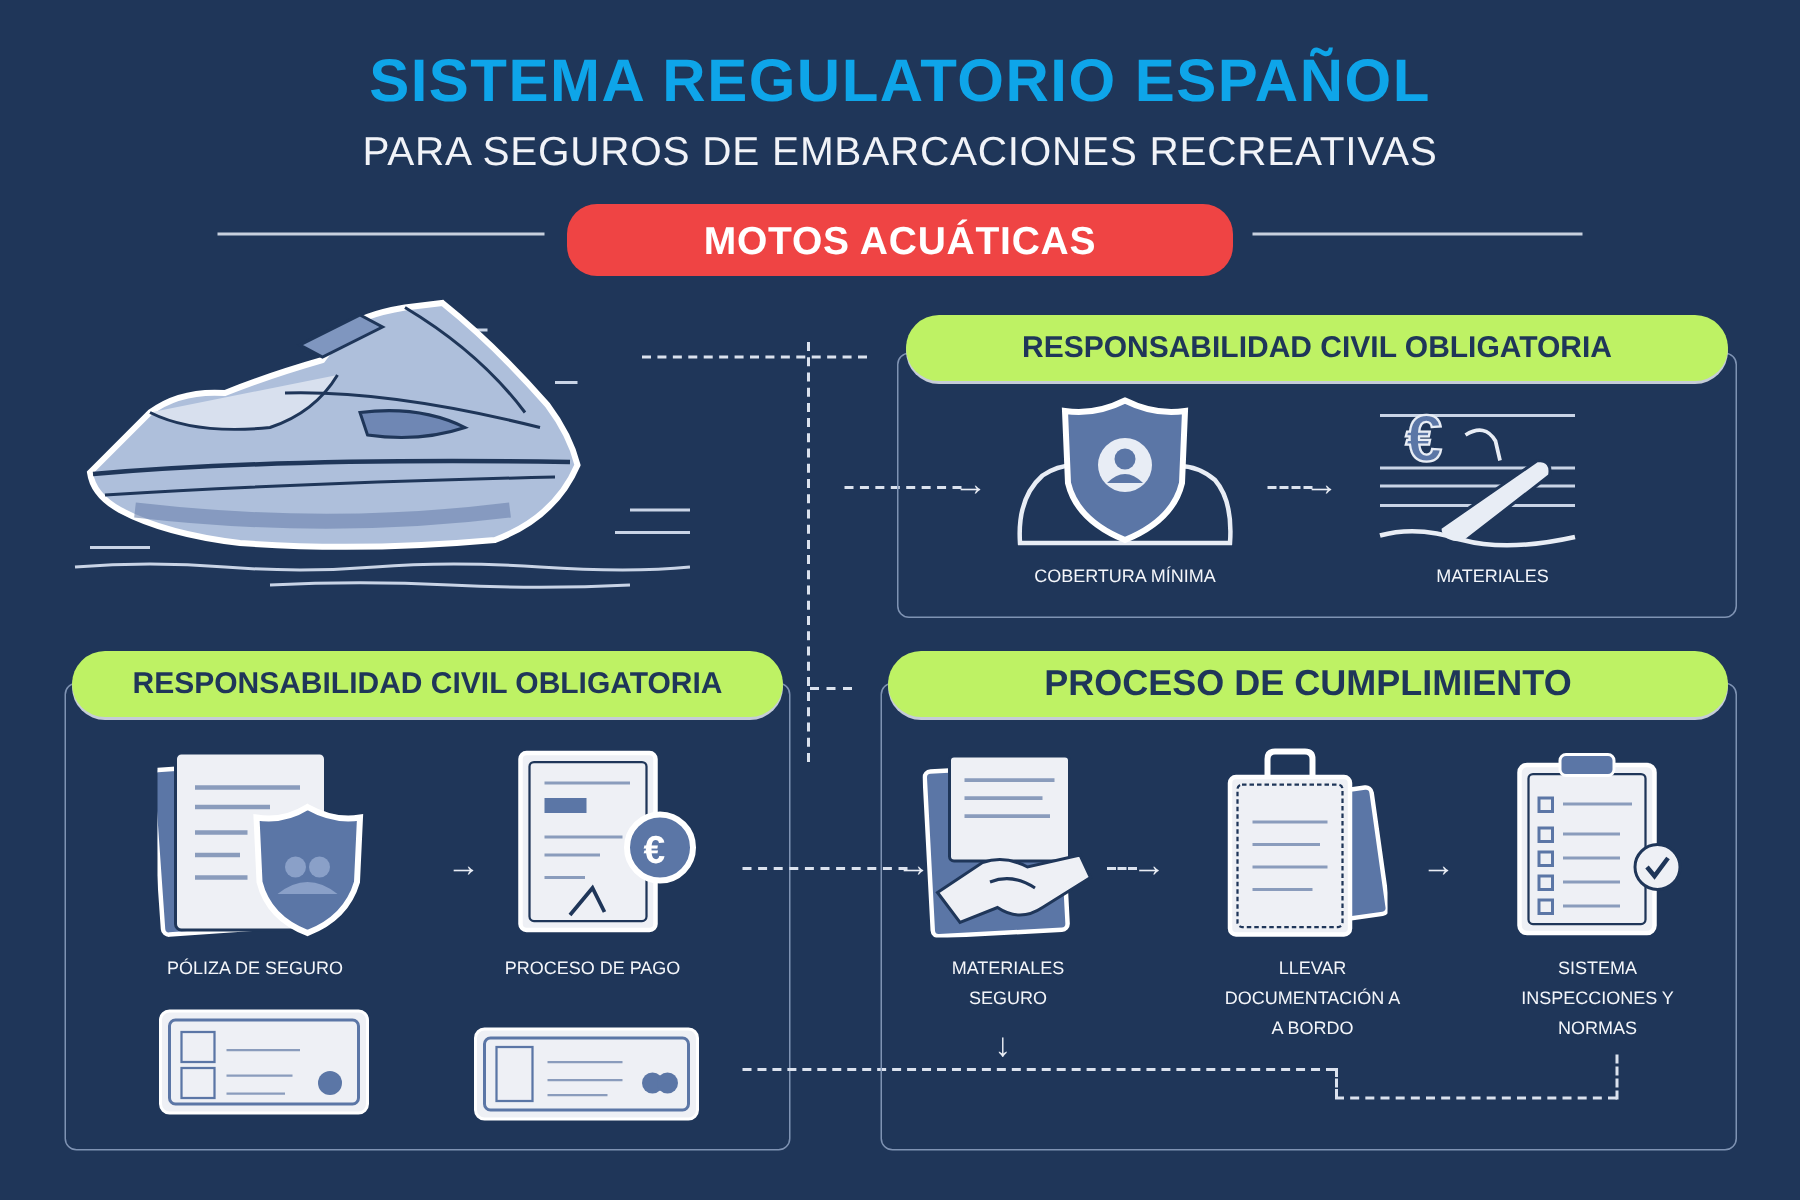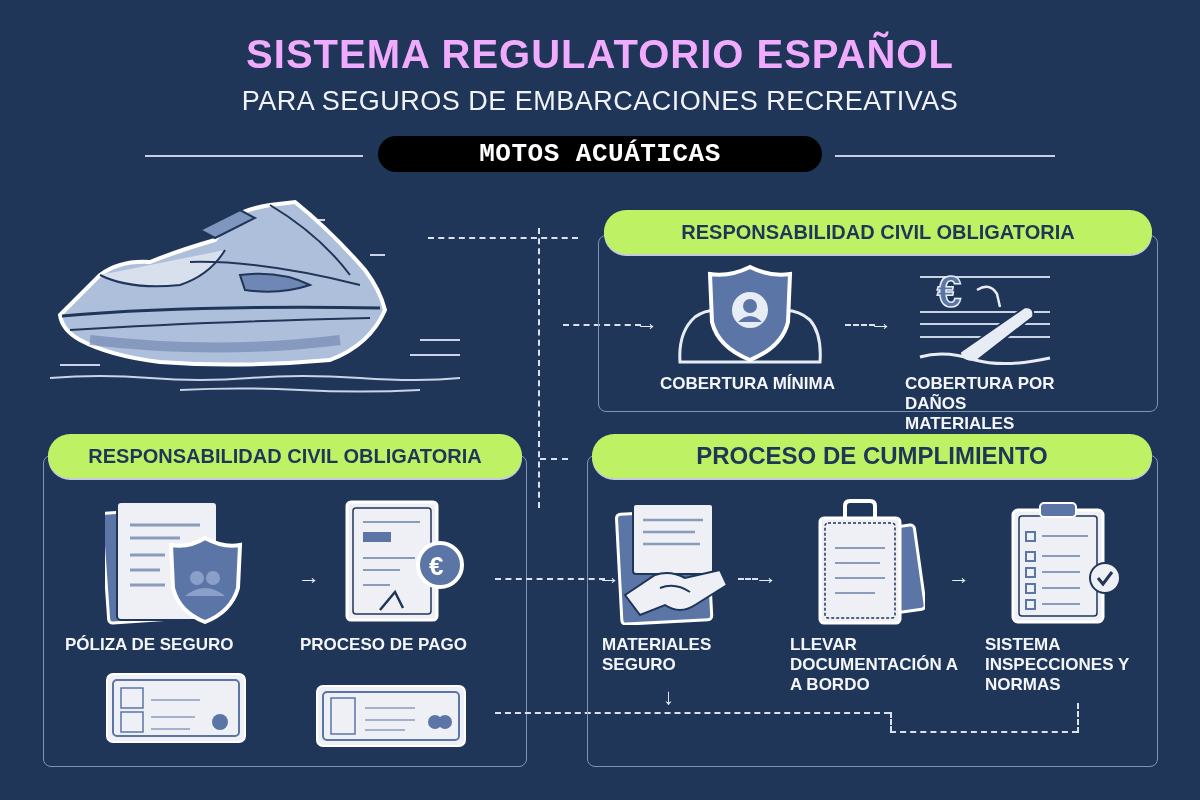--- a/index.html
+++ b/index.html
@@ -7,46 +7,46 @@
   body {
     background: #1f3659;
     font-family: "Liberation Sans", "DejaVu Sans", sans-serif;
     color: #ffffff;
     position: relative;
   }
   .abs { position: absolute; }
 
   .title {
     left: 0; width: 1200px; top: 32px; text-align: center;
-    font-size: 40px; font-weight: bold; letter-spacing: 1px; color: #f0abfc;
+    font-size: 40px; font-weight: bold; letter-spacing: 1px; color: #0ea5e9;
   }
   .subtitle {
     left: 0; width: 1200px; top: 86px; text-align: center;
     font-size: 27px; font-weight: normal; letter-spacing: 0.5px; color: #f1f3f8;
   }
   .rule { height: 2px; background: #c7d0de; top: 155px; }
   .pill-pink {
-    left: 378px; top: 136px; width: 444px; height: 36px;
-    background: #000000; border-radius: 20px;
+    left: 378px; top: 136px; width: 444px; height: 48px;
+    background: #ef4444; border-radius: 20px;
     display: flex; align-items: center; justify-content: center;
-    font-size: 26px; font-weight: bold; color: #ffffff; letter-spacing: 0.5px; font-family: Liberation Mono, monospace;
+    font-size: 26px; font-weight: bold; color: #ffffff; letter-spacing: 0.5px;
   }
 
   .panel {
     border: 1.5px solid #7f93b3; border-radius: 8px;
   }
   .pill-header {
     background: #bef264; border-radius: 22px; height: 44px;
     display: flex; align-items: center; justify-content: center;
     color: #1f3659; font-weight: bold; font-size: 20px;
     box-shadow: 0 2px 0 #c5ccd8;
   }
 
   .label {
-    font-weight: bold; font-size: 17px; color: #f4f6fa;
+    text-align: center; font-weight: normal; font-size: 12px; color: #f4f6fa;
     line-height: 20px;
   }
 
   .dash-h { height: 0; border-top: 2px dashed #dbe2ee; }
   .dash-v { width: 0; border-left: 2px dashed #dbe2ee; }
 
   .arrow {
     font-size: 22px; color: #e9edf4; line-height: 22px;
   }
 
@@ -115,21 +115,20 @@
       <line x1="5" y1="62" x2="135" y2="62"></line>
       <line x1="5" y1="75" x2="135" y2="75"></line>
     </g>
     <text x="22" y="45" font-size="44" font-weight="bold" fill="#5b76a6" stroke="#e8edf5" stroke-width="1.5" font-family="Liberation Sans, sans-serif">€</text>
     <path d="M62 28 Q 75 20 82 32 L 85 45" fill="none" stroke="#e8edf5" stroke-width="2.5"></path>
     <path d="M45 90 L 110 45 Q 120 45 118 55 L 60 100 Q 45 100 45 90 Z" fill="#e8edf5" stroke="#1f3659" stroke-width="2"></path>
     <path d="M5 95 Q 30 88 60 98 Q 90 106 135 96" fill="none" stroke="#e8edf5" stroke-width="3"></path>
   </svg>
 </div>
 <div class="abs label" style="left:905px;top:374px;width:180px;">
-  <div>COBERTURA POR DAÑOS</div>
   <div>MATERIALES</div>
 </div>
 
 <div class="abs panel" style="left:43px;top:455px;width:484px;height:312px;"></div>
 <div class="abs pill-header" style="left:48px;top:434px;width:474px;">RESPONSABILIDAD CIVIL OBLIGATORIA</div>
 
 <div class="abs" style="left:105px;top:500px;width:140px;height:125px;">
   <svg width="140" height="125" viewBox="0 0 140 125">
     <rect x="0" y="10" width="100" height="110" rx="4" fill="#5b76a6" stroke="#ffffff" stroke-width="3" transform="rotate(-4 50 65)"></rect>
     <rect x="12" y="2" width="100" height="118" rx="4" fill="#eef0f5" stroke="#1f3659" stroke-width="2"></rect>

